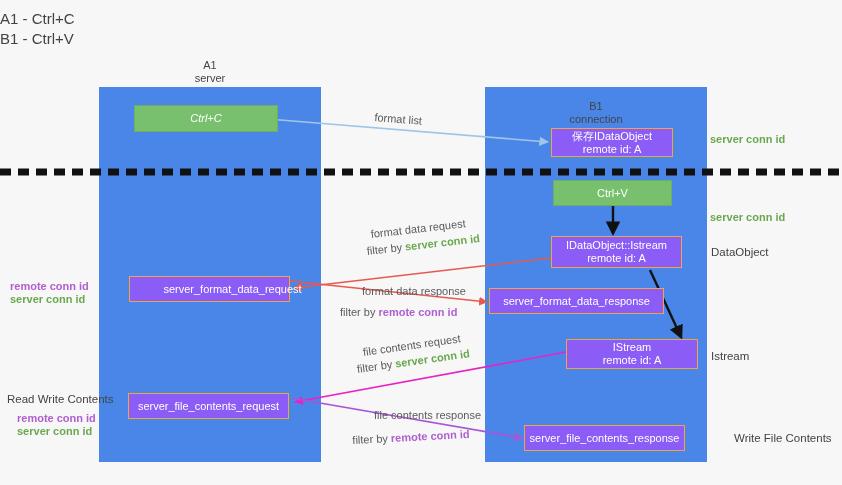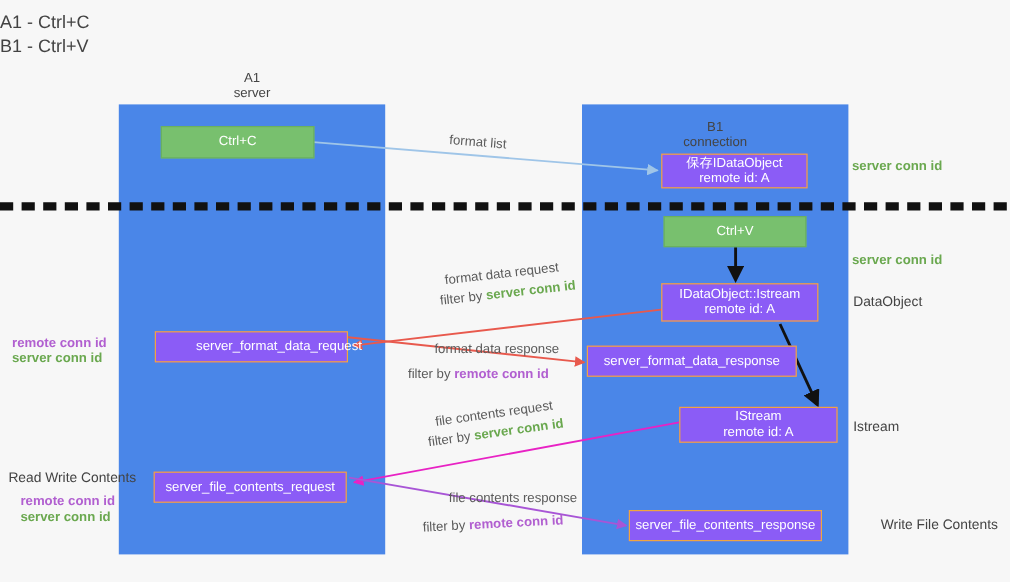--- a/index.html
+++ b/index.html
@@ -88,21 +88,21 @@
 
     <line x1="551" y1="258" x2="294" y2="288" stroke="#e8594d" stroke-width="1.6" marker-end="url(#ah-red)"></line>
 
     <line x1="290" y1="281" x2="487" y2="302" stroke="#e8594d" stroke-width="1.6" marker-end="url(#ah-red)"></line>
 
     <line x1="566" y1="352" x2="295" y2="402" stroke="#e822c4" stroke-width="1.6" marker-end="url(#ah-magenta)"></line>
 
     <line x1="291" y1="398" x2="522" y2="438" stroke="#a855d6" stroke-width="1.6" marker-end="url(#ah-purple)"></line>
   </svg>
 
-  <div class="box green" style="left:134px;top:105px;width:128px;height:27px;">
+  <div class="box green" style="left:134px;top:105px;width:144px;height:27px;font-style:italic;">
     <span>Ctrl+C</span>
   </div>
 
   <div class="box orange" style="left:551px;top:128px;width:122px;height:29px;">
     <span>保存IDataObject</span>
     <span>remote id: A</span>
   </div>
 
   <div class="box green" style="left:553px;top:180px;width:119px;height:26px;">
     <span>Ctrl+V</span>

